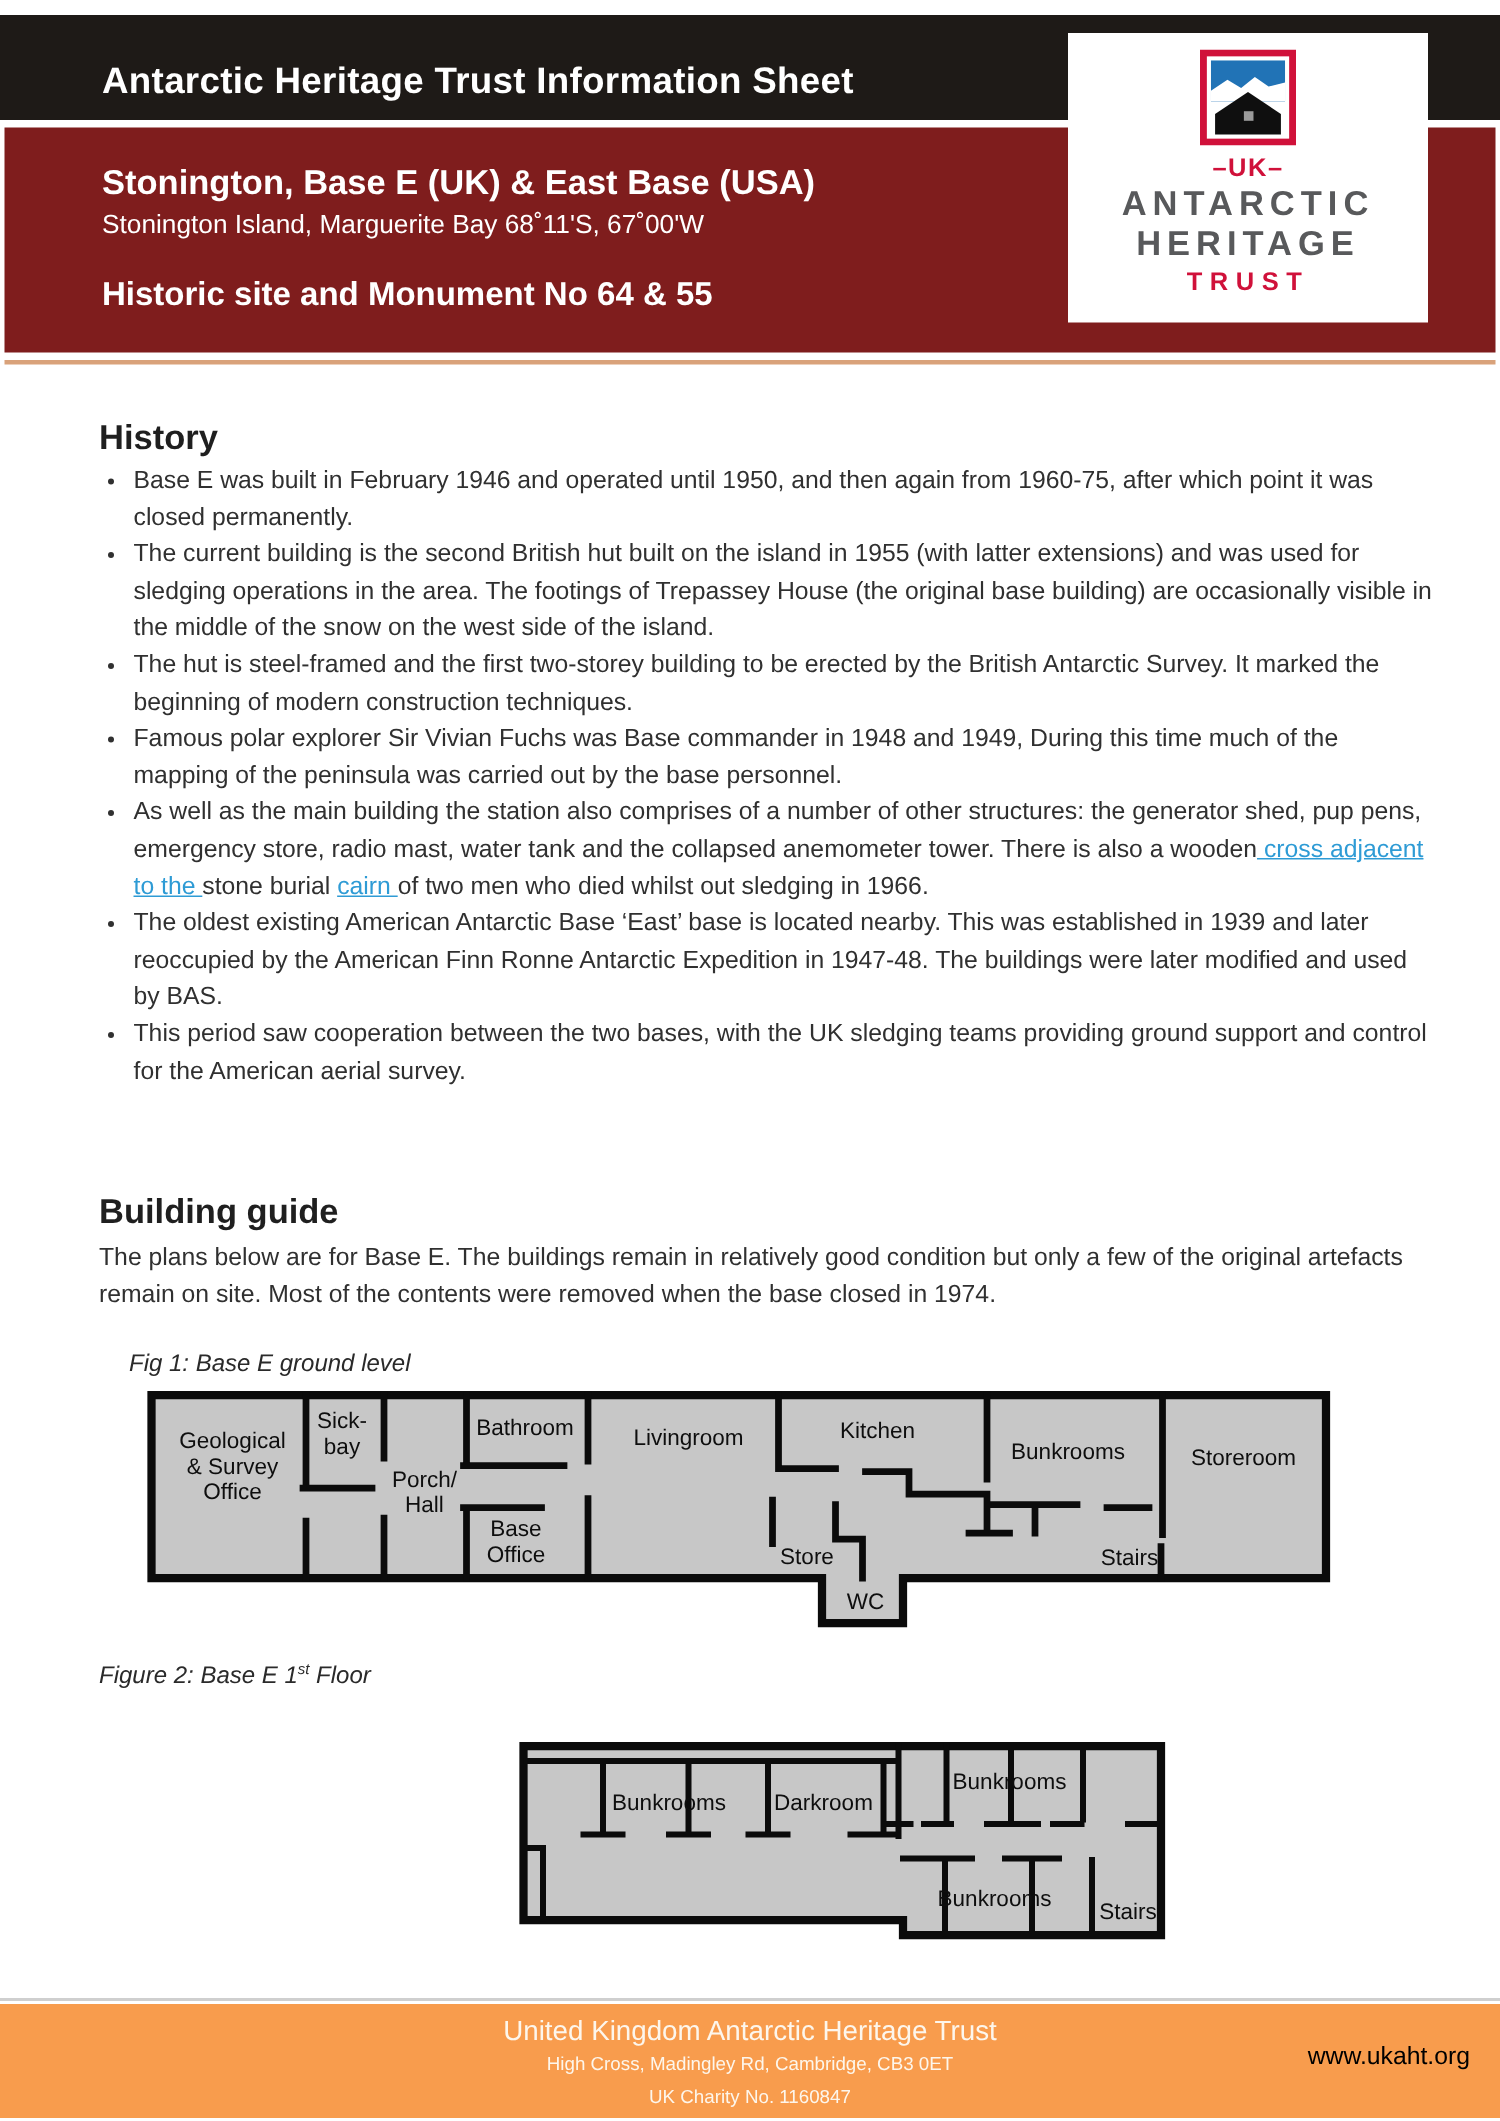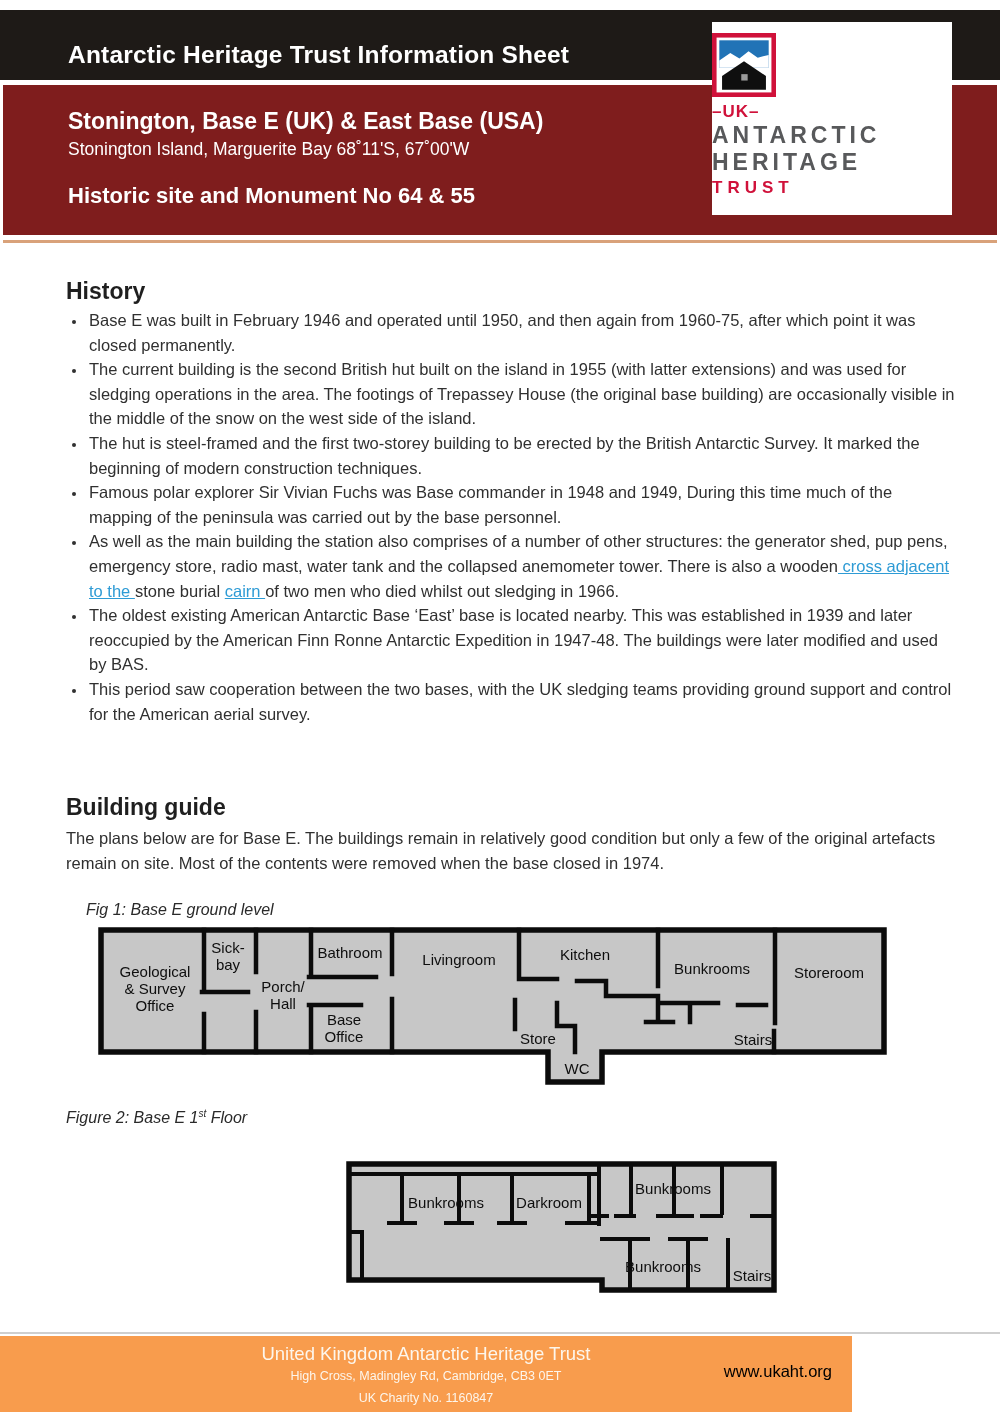--- a/index.html
+++ b/index.html
@@ -11,21 +11,21 @@
   .black-bar .title{position:absolute;left:68px;bottom:11px;color:#ffffff;
         font-size:24.5px;font-weight:bold;letter-spacing:.2px;}
   .orange-banner{position:absolute;left:3px;top:85px;width:994px;height:150px;background:#7f1d1d;}
   .banner-title{position:absolute;left:65px;top:23px;color:#ffffff;font-size:23px;font-weight:bold;}
   .banner-sub{position:absolute;left:65px;top:54px;color:#ffffff;font-size:17.5px;}
   .banner-monument{position:absolute;left:65px;top:98px;color:#ffffff;font-size:22px;font-weight:bold;}
   .thin-line{position:absolute;left:3px;top:240px;width:994px;height:3px;background:#d9a27a;}
 
   
   .logo-box{position:absolute;left:712px;top:22px;width:240px;height:193px;background:#ffffff;
-        z-index:5;display:flex;flex-direction:column;align-items:flex-start;}
+        z-index:5;display:flex;flex-direction:column;align-items:center;}
   .logo-box svg{margin-top:11px;}
   .logo-uk{margin-top:5px;color:#d0113a;font-size:17px;font-weight:bold;letter-spacing:1px;}
   .logo-big{color:#58595b;font-size:23px;font-weight:600;letter-spacing:4px;line-height:27px;}
   .logo-trust{margin-top:2px;color:#d0113a;font-size:17px;font-weight:bold;letter-spacing:5px;}
 
   
   .h2{position:absolute;left:66px;font-size:23px;font-weight:bold;color:#1f1f1f;}
   .history-list{position:absolute;left:66px;top:308px;width:872px;margin:0;padding:0 0 0 21px;
         font-size:16.5px;line-height:24.6px;color:#303030;}
   .history-list li{margin:0;padding-left:2px;}
@@ -36,21 +36,21 @@
   .fig-caption sup{font-size:10px;}
 
   
   .plan{position:absolute;}
   .plan svg{position:absolute;left:0;top:0;}
   .room-label{position:absolute;transform:translate(-50%,-50%);white-space:pre-line;
         text-align:center;font-size:15px;line-height:17px;color:#0e0e0e;}
 
   
   .footer-line{position:absolute;left:0;top:1332px;width:1000px;height:2px;background:#cfcfcf;}
-  .footer-bar{position:absolute;left:0;top:1336px;width:852px;height:76px;background:#f89c4d;color:#fdf6ec;}
+  .footer-bar{position:absolute;left:0;top:1336px;width:1000px;height:76px;background:#f89c4d;color:#fdf6ec;}
   .footer-org{position:absolute;left:0;right:0;top:7px;text-align:center;font-size:18.5px;}
   .footer-address{position:absolute;left:0;right:0;top:33px;text-align:center;font-size:12.5px;}
   .footer-charity{position:absolute;left:0;right:0;top:55px;text-align:center;font-size:12.5px;}
   .footer-site{position:absolute;right:20px;top:26px;font-size:16.5px;color:#000000;text-decoration:none;text-align:center;}
 </style>
 </head>
 <body>
 
 <div class="page">
 
@@ -106,21 +106,21 @@
         M294,4 V48 M294,73 V126
         M421,4 V53 M421,53 H459
         M479,55 H508 M508,55 V70 M508,70 H560
         M560,4 V60 M560,72 V96 M548,96 H575
         M417,74 V103
         M459,77 V100 M459,100 H477 M477,100 V126
         M563,77 H620 M592,77 V96
         M640,79 H668
         M677,4 V97 M676,105 V126"></path>
     </svg>
-    <div class="room-label" style="left:57px;top:62px;">Geological
+    <div class="room-label" style="left:57px;top:52px;">Geological
 &amp; Survey
 Office</div>
     <div class="room-label" style="left:130px;top:30px;">Sick-
 bay</div>
     <div class="room-label" style="left:185px;top:69px;">Porch/
 Hall</div>
     <div class="room-label" style="left:252px;top:26px;">Bathroom</div>
     <div class="room-label" style="left:246px;top:102px;">Base
 Office</div>
     <div class="room-label" style="left:361px;top:33px;">Livingroom</div>

